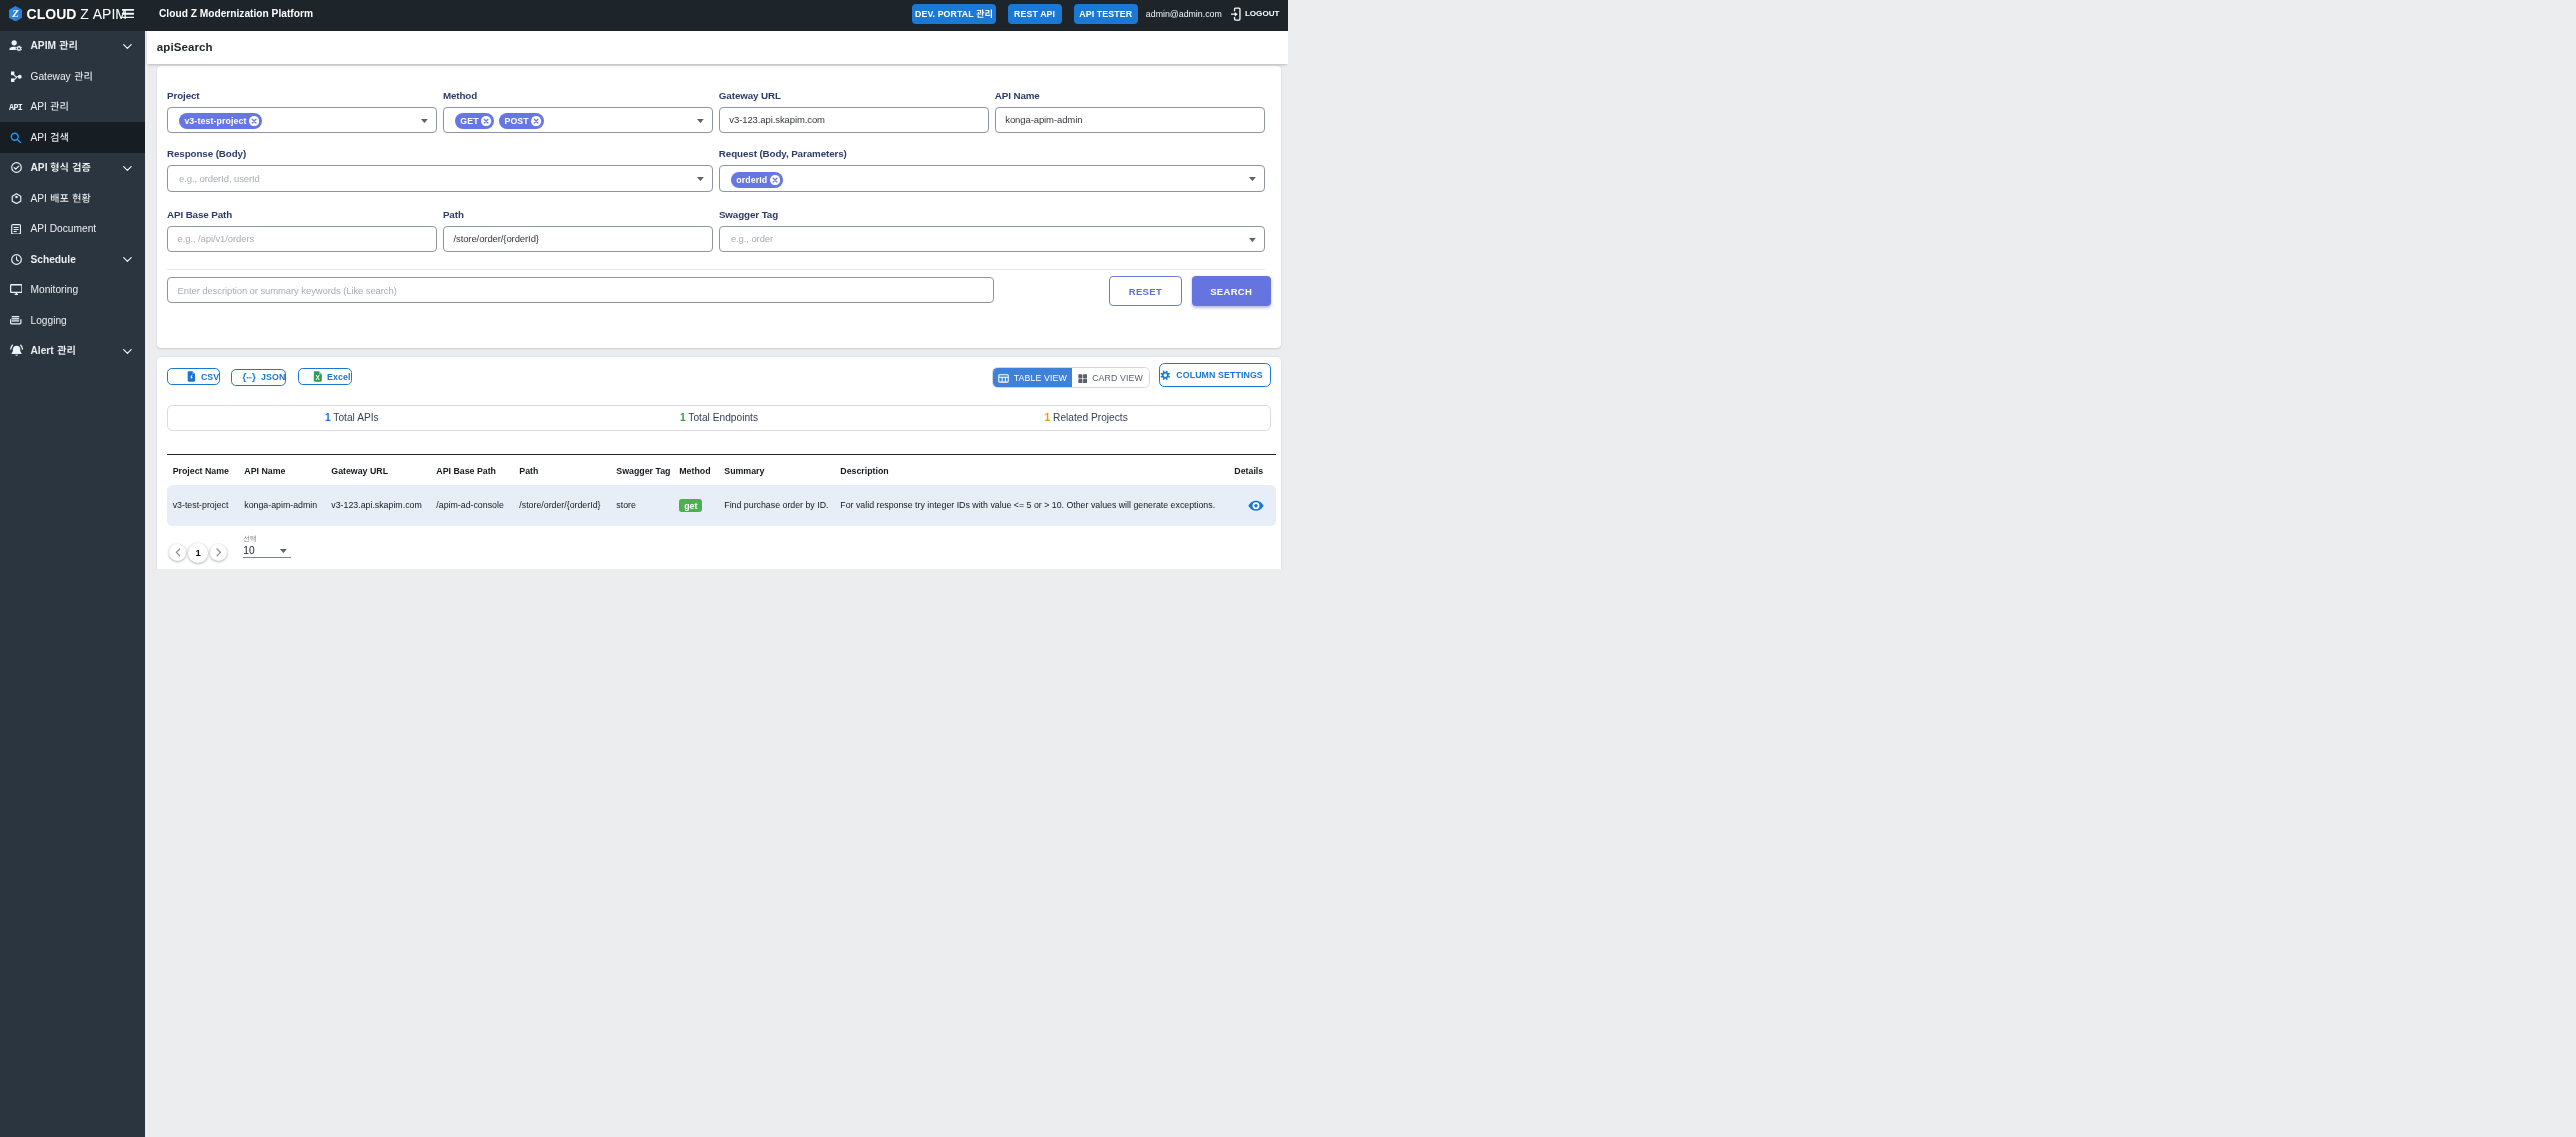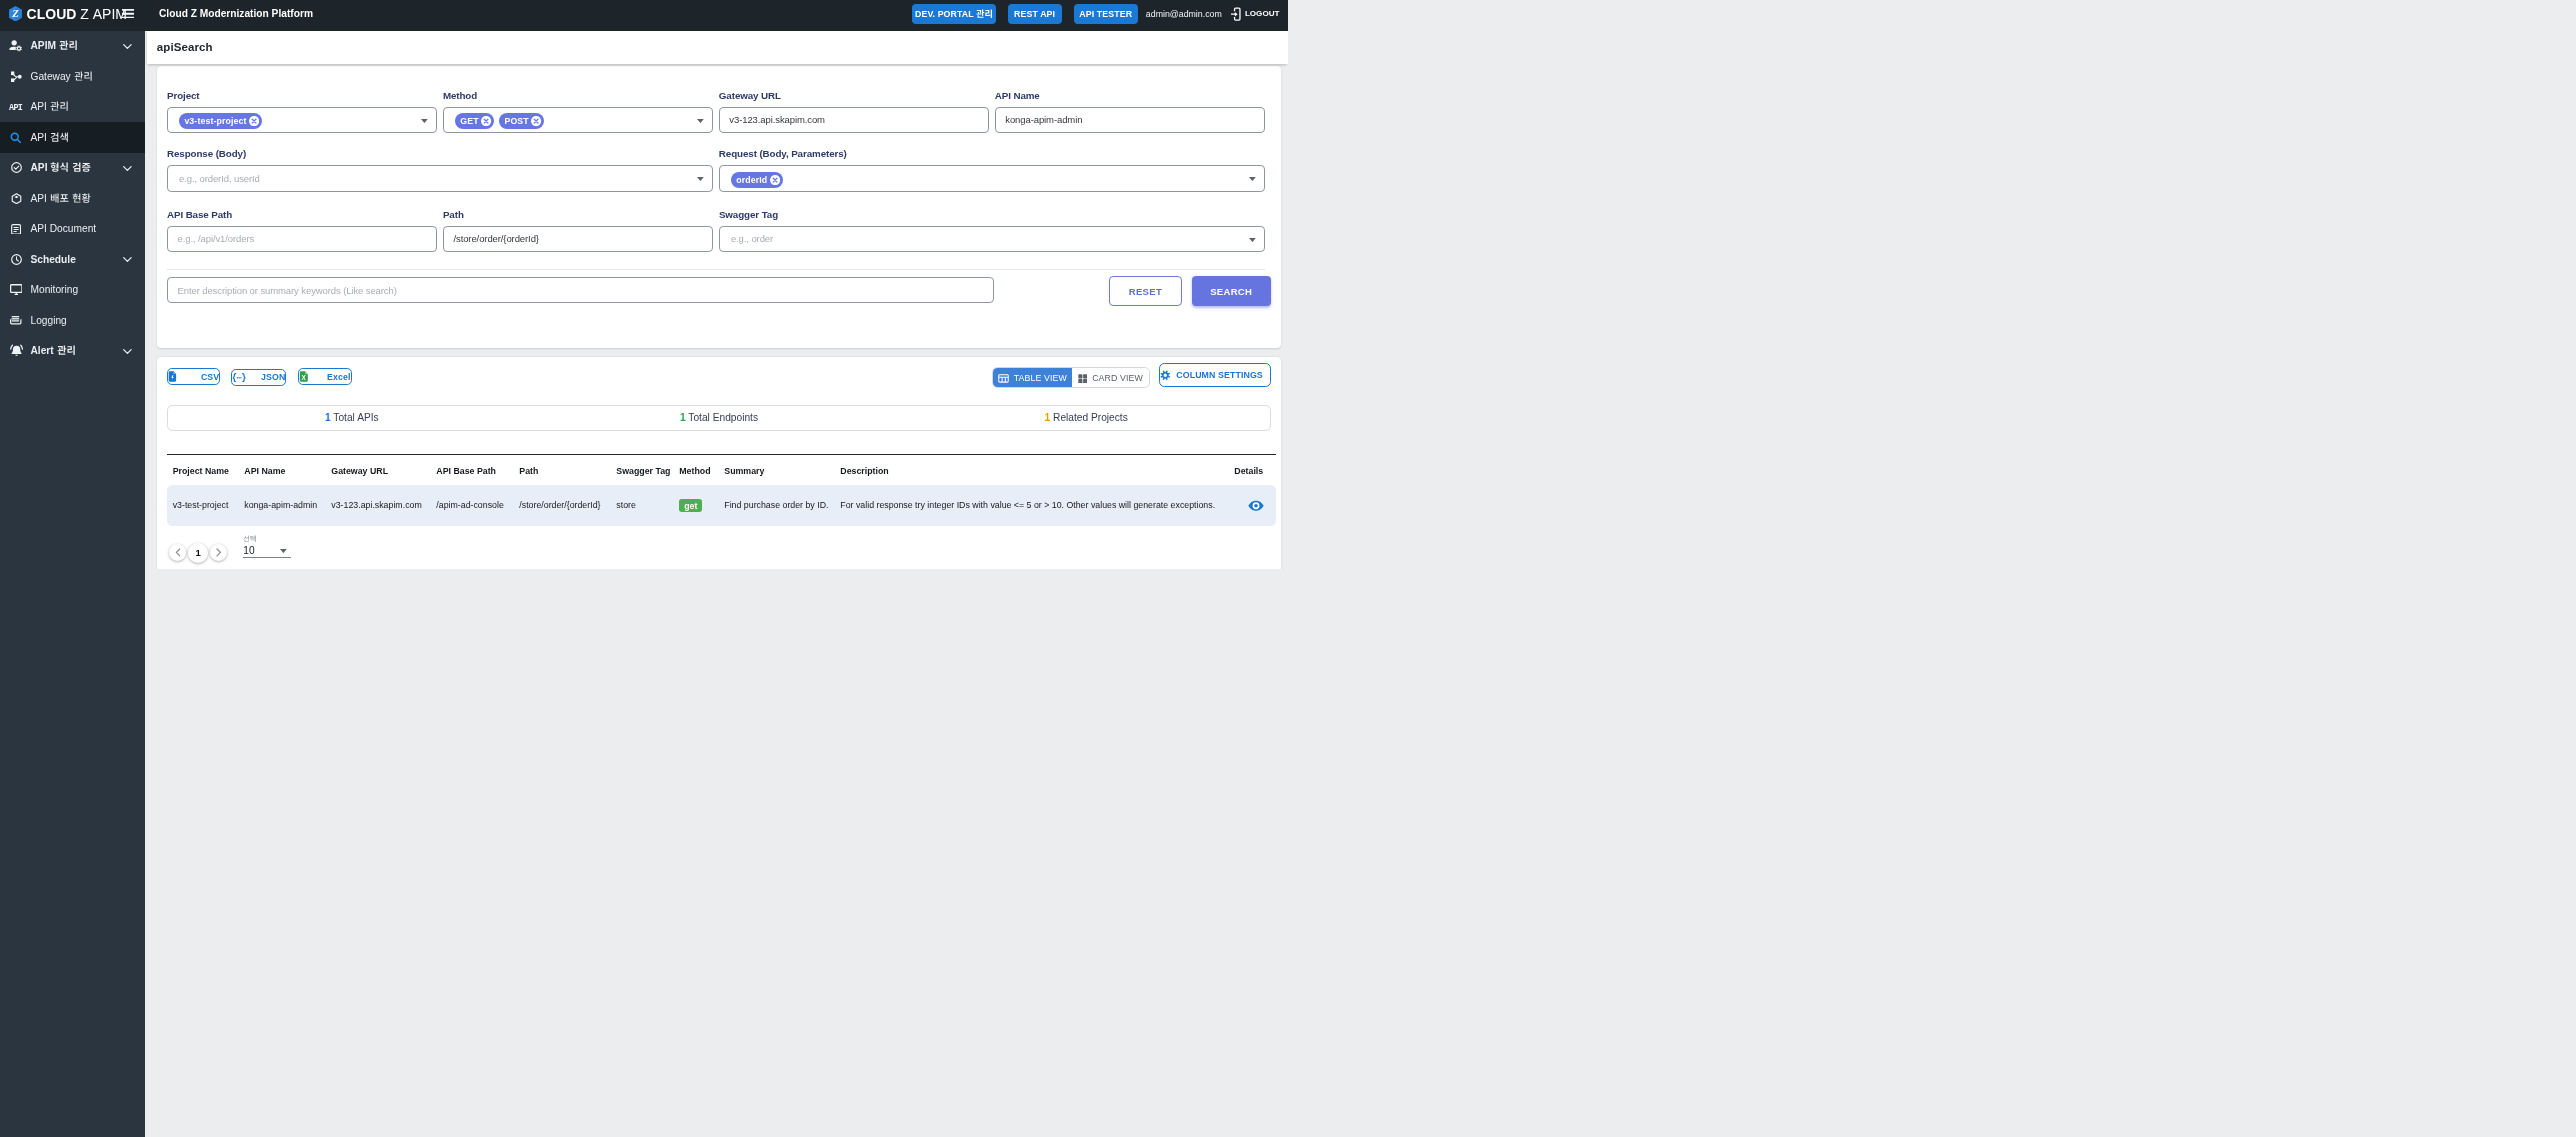--- a/index.html
+++ b/index.html
@@ -50,21 +50,21 @@
 .cx{display:flex;margin-left:2.7px}
 .divider{border-top:0.7px solid #e4e6e8;margin-top:17.3px}
 .descrow{position:relative;margin-top:6.1px;height:29.5px}
 .desc{position:absolute;left:0;top:1px;width:827px}
 .btn{position:absolute;font-family:inherit;font-size:9.5px;font-weight:700;border-radius:4.1px;height:29.5px;letter-spacing:0.3px}
 .reset{right:83px;width:73px;background:#fff;border:1px solid #6b79e1;color:#5f6cda}
 .searchb{right:-5.8px;width:79px;background:#6674df;border:none;color:#fff;box-shadow:0 1.4px 2.7px rgba(80,90,200,.4)}
 
 .card2{margin-top:9.5px;height:271px;position:relative;padding:10.5px 10.2px 0 10.5px}
 .exprow{position:relative;height:17.3px}
-.ebtn{height:17.3px;border:1px solid #1a78d2;border-radius:4.8px;background:#fff;color:#1976d2;font-family:inherit;font-size:8.8px;font-weight:700;display:inline-flex;align-items:center;justify-content:space-between;margin-right:8.1px;letter-spacing:0.1px}
+.ebtn{height:17.3px;border:1px solid #1a78d2;border-radius:4.8px;background:#fff;color:#1976d2;font-family:inherit;font-size:8.8px;font-weight:700;display:inline-flex;align-items:center;justify-content:flex-end;margin-right:8.1px;letter-spacing:0.1px}
 .ebtn svg{margin-right:4.8px}
 .viewgrp{position:absolute;right:131px;top:9.2px;height:21.4px;display:flex;border:0.7px solid #d4d7da;border-radius:5.4px;overflow:hidden}
 .vbtn{height:21.4px;border:none;background:#fff;color:#585f69;font-family:inherit;font-size:8.8px;font-weight:400;display:inline-flex;align-items:center;justify-content:center;letter-spacing:0.1px}
 .vbtn.w1{width:79px}.vbtn.w2{width:77px}
 .vbtn svg{margin-right:4.8px}
 .vbtn.on{background:#3d82d8;color:#fff}
 .colset{position:absolute;right:9.5px;top:6.1px;width:112px;height:23.4px;border:1.4px solid #1976d2;border-radius:5.4px;background:#fff;color:#1976d2;font-family:inherit;font-size:8.8px;font-weight:700;display:inline-flex;align-items:center;justify-content:flex-start;letter-spacing:0.1px}
 .colset svg{margin-right:5.4px}
 .stats{margin-top:20px;height:25.4px;border:0.7px solid #d8dbe0;border-radius:5.4px;display:grid;grid-template-columns:1fr 1fr 1fr;align-items:center;text-align:center;font-size:10.2px;color:#333e59}
 .stats b{font-weight:700}

